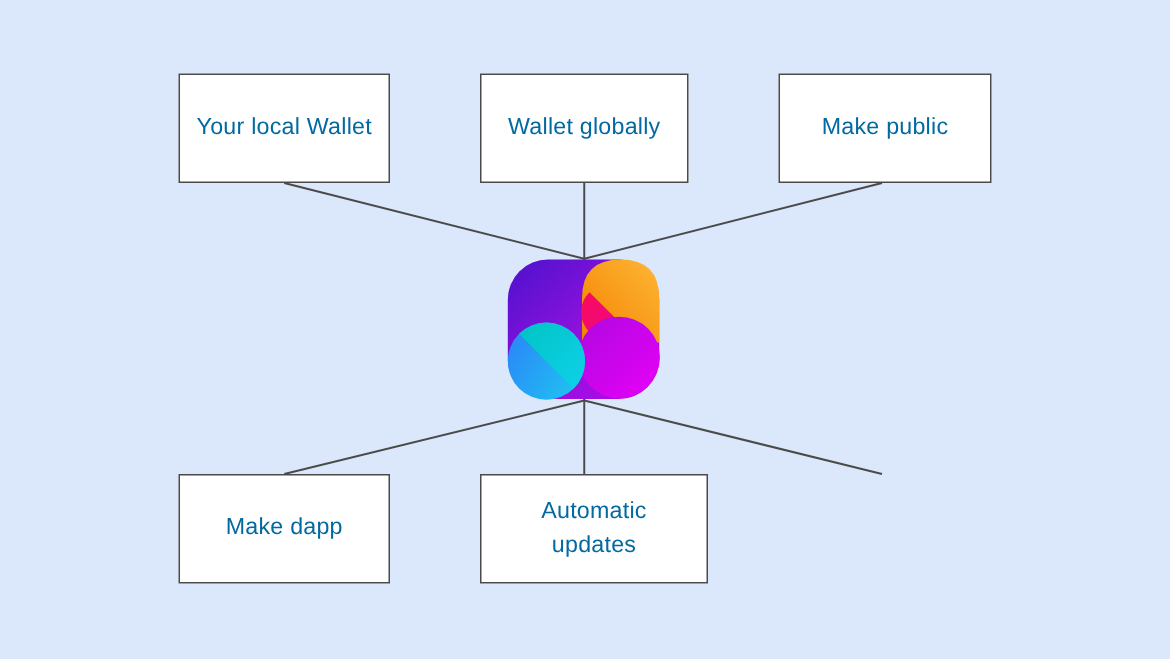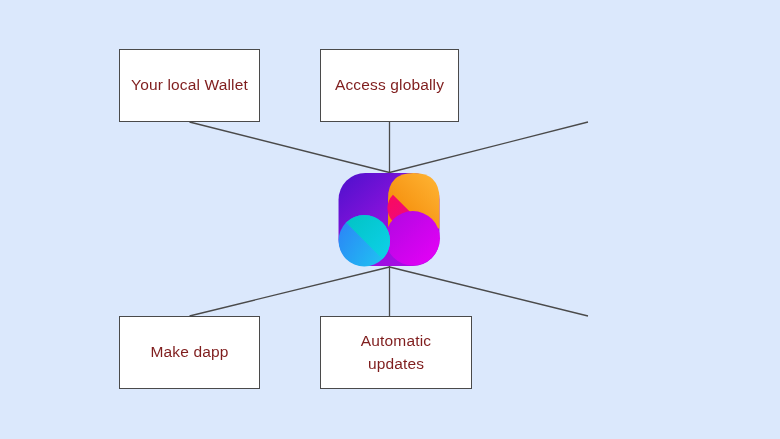--- a/index.html
+++ b/index.html
@@ -4,21 +4,21 @@
 <style>
   html,body{margin:0;padding:0;background:#dbe8fc;}
   .canvas{
     position:relative;width:780px;height:439px;background:#dbe8fc;
     font-family:"Liberation Sans",sans-serif;overflow:hidden;
   }
   svg.lines{position:absolute;left:0;top:0;width:780px;height:439px;}
   .node{
     position:absolute;background:#ffffff;border:1.5px solid #4a4a4a;
     box-sizing:border-box;display:flex;align-items:center;justify-content:center;
-    text-align:center;color:#7f1d1d;font-size:15.5px;font-weight:500;
+    text-align:center;color:#0369a1;font-size:15.5px;font-weight:500;
     letter-spacing:.15px;line-height:1.45;white-space:pre-line;
   }
   #n1{left:119px;top:49px;width:141px;height:73px}
   #n2{left:320px;top:49px;width:139px;height:73px}
   #n3{left:519px;top:49px;width:142px;height:73px}
   #n4{left:119px;top:316px;width:141px;height:73px}
   #n5{left:320px;top:316px;width:152px;height:73px}
   #n6{left:519px;top:316px;width:142px;height:73px}
   .logo{position:absolute;left:337px;top:172px;width:104px;height:95px}
 </style>
@@ -37,21 +37,24 @@
       <path d="M189.5 316 L389.5 267"></path>
       <path d="M389.5 316 L389.5 263"></path>
       <path d="M588 316 L389.5 267"></path>
     </g>
   </svg>
 
   <div class="node" id="n1">
     <span>Your local Wallet</span>
   </div>
   <div class="node" id="n2">
-    <span>Access globally</span>
+    <span>Wallet globally</span>
+  </div>
+  <div class="node" id="n3">
+    <span>Make public</span>
   </div>
 
   <div class="node" id="n4">
     <span>Make dapp</span>
   </div>
   <div class="node" id="n5">
     <span>Automatic
 updates</span>
   </div>
 

